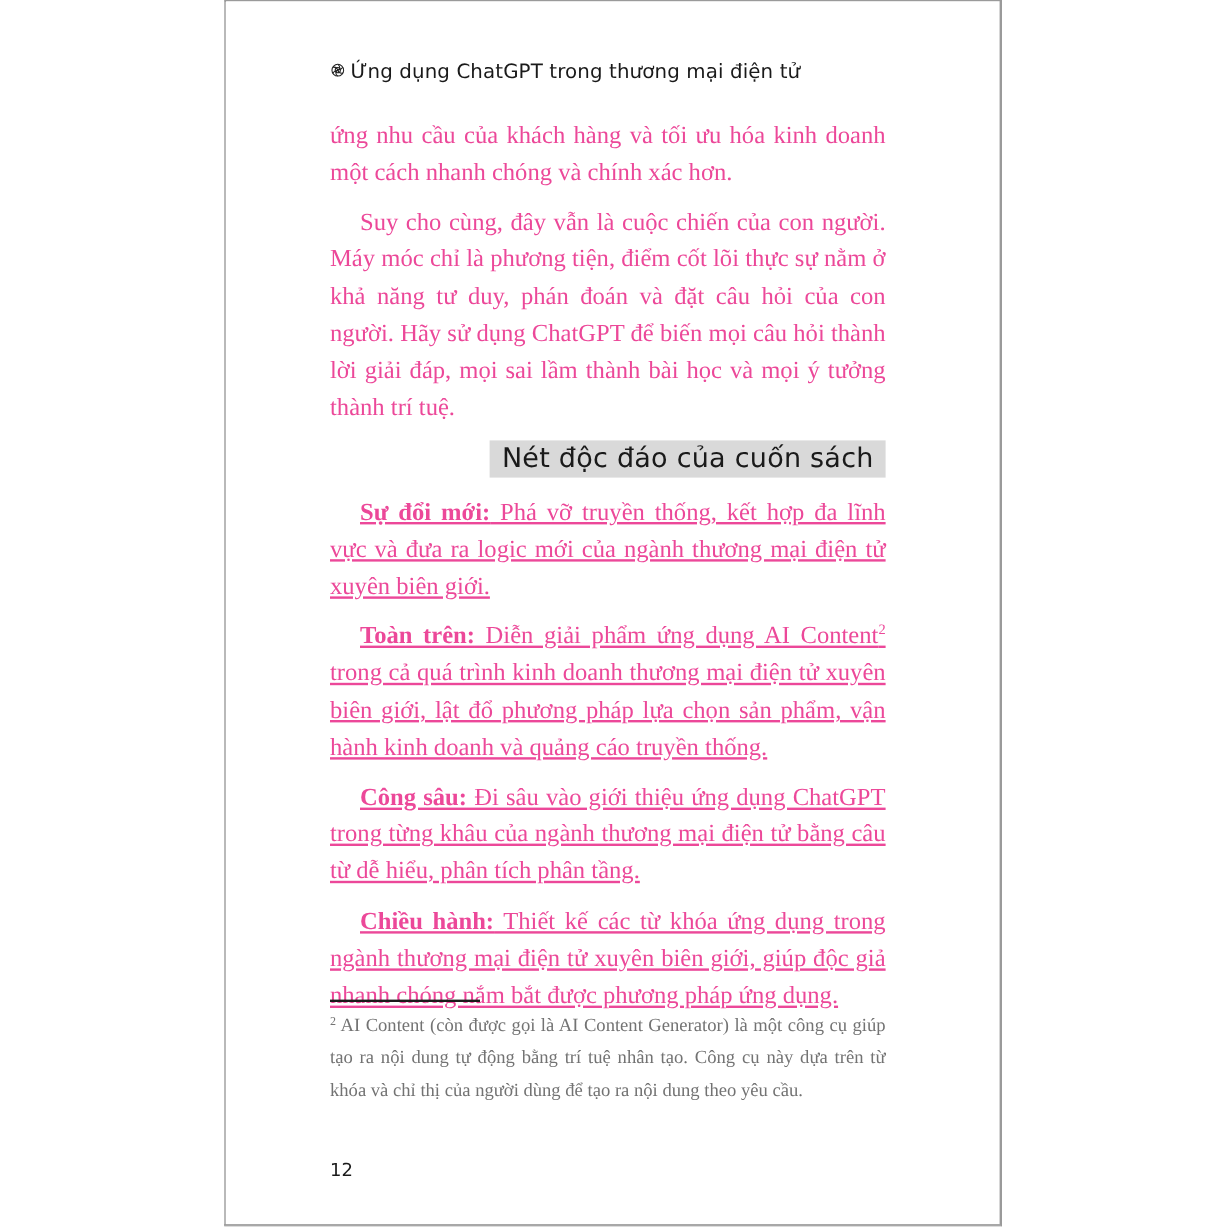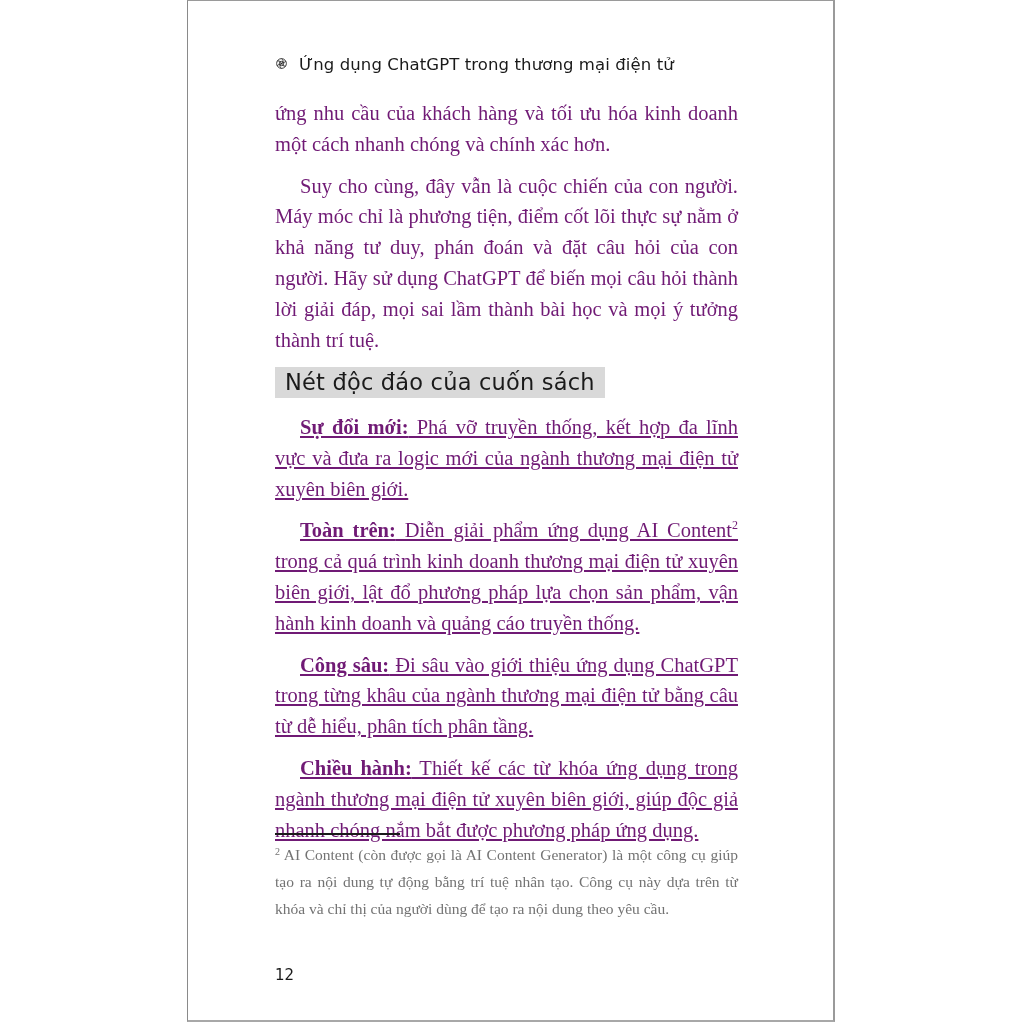--- a/index.html
+++ b/index.html
@@ -5,34 +5,34 @@
   html, body { margin: 0; padding: 0; background: #ffffff; }
   body { width: 1024px; height: 1024px; position: relative; overflow: hidden; }
   .page {
     position: absolute; left: 187px; top: 0; width: 648px; height: 1022px;
     border-left: 1.5px solid #8a8a8a; border-right: 2px solid #9a9a9a; border-bottom: 2px solid #a8a8a8;
     border-top: 1.5px solid #9a9a9a;
     box-sizing: border-box; background: #fff;
   }
   .running-head {
     position: absolute; left: 275px; top: 50px; height: 24px;
-    display: flex; align-items: flex-end; gap: 11px;
+    display: flex; align-items: flex-start; gap: 4px;
     font-family: "DejaVu Sans", sans-serif; font-size: 16.5px; color: #1a1a1a; letter-spacing: 0.1px;
   }
   .running-head svg { width: 13px; height: 13px; }
   .body-text {
     position: absolute; left: 275px; width: 463px;
-    font-family: "Liberation Serif", serif; font-size: 20.5px; color: #701a75;
+    font-family: "Liberation Serif", serif; font-size: 20.5px; color: #ec4899;
     line-height: 30.8px; text-align: justify;
   }
   .body-text p { margin: 0 0 11px 0; text-indent: 25px; }
   .body-text p.noindent { text-indent: 0; }
   .body-text b { font-weight: bold; }
   .section-heading-wrap {
-    position: absolute; left: 275px; width: 463px; top: 367px; text-align: left;
+    position: absolute; left: 275px; width: 463px; top: 367px; text-align: right;
   }
   .section-heading {
     display: inline-block; background: #d9d9d9; padding: 2px 10px 3px 10px;
     font-family: "DejaVu Sans", sans-serif; font-size: 22.5px; color: #1a1a1a; letter-spacing: 0.2px;
     font-weight: normal;
   }
   .fn-rule { position: absolute; left: 275px; top: 833px; width: 125px; height: 2px; background: #1a1a1a; }
   .footnote {
     position: absolute; left: 275px; top: 838px; width: 463px;
     font-family: "Liberation Serif", serif; font-size: 15.5px; color: #737373;

